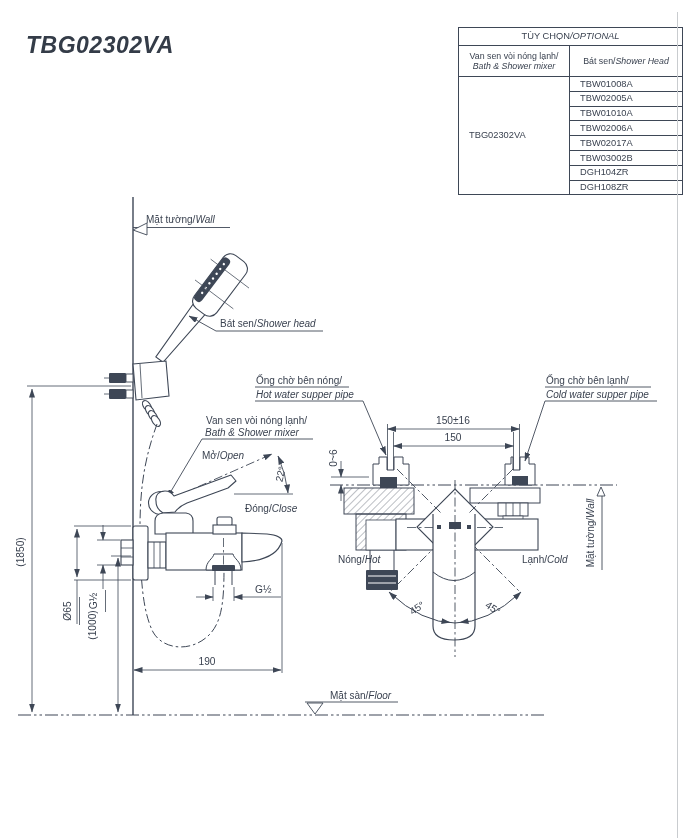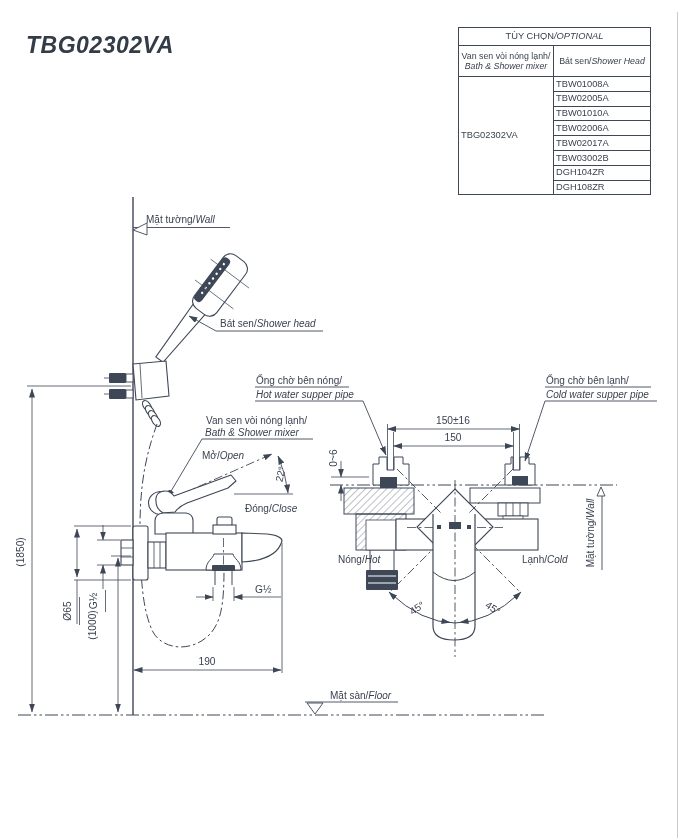--- a/index.html
+++ b/index.html
@@ -3,21 +3,21 @@
 <meta charset="utf-8">
 <style>
   html,body{margin:0;padding:0;background:#ffffff;}
   #page{position:relative;width:686px;height:838px;background:#fff;overflow:hidden;
         font-family:"Liberation Sans","DejaVu Sans",sans-serif;color:#3a4250;margin-top:12px;}
   #title{position:absolute;left:26px;top:20px;font-size:23px;font-weight:bold;
          font-style:italic;color:#343c48;letter-spacing:.5px;}
   
   #opt-table{position:absolute;left:458px;top:15px;border-collapse:collapse;
              font-size:9.3px;color:#3a4250;table-layout:fixed;}
-  #opt-table td,#opt-table th{border:1px solid #3e4756;padding:0 2px;
+  #opt-table td,#opt-table th{border:1px solid #3e4756;padding:0 10px;
              font-weight:normal;line-height:1.15;}
   #opt-table .hdr{height:17px;}
   #opt-table .sub{height:30px;font-size:8.8px;}
   #opt-table .row{height:14.8px;}
   .eng{font-style:italic;}
   
   #drawing{position:absolute;left:0;top:0;}
   #drawing text{fill:#3a4250;font-size:10px;font-family:"Liberation Sans","DejaVu Sans",sans-serif;}
   #drawing text.dim{font-size:10.2px;}
   .ln{stroke:#3e4756;fill:none;}

